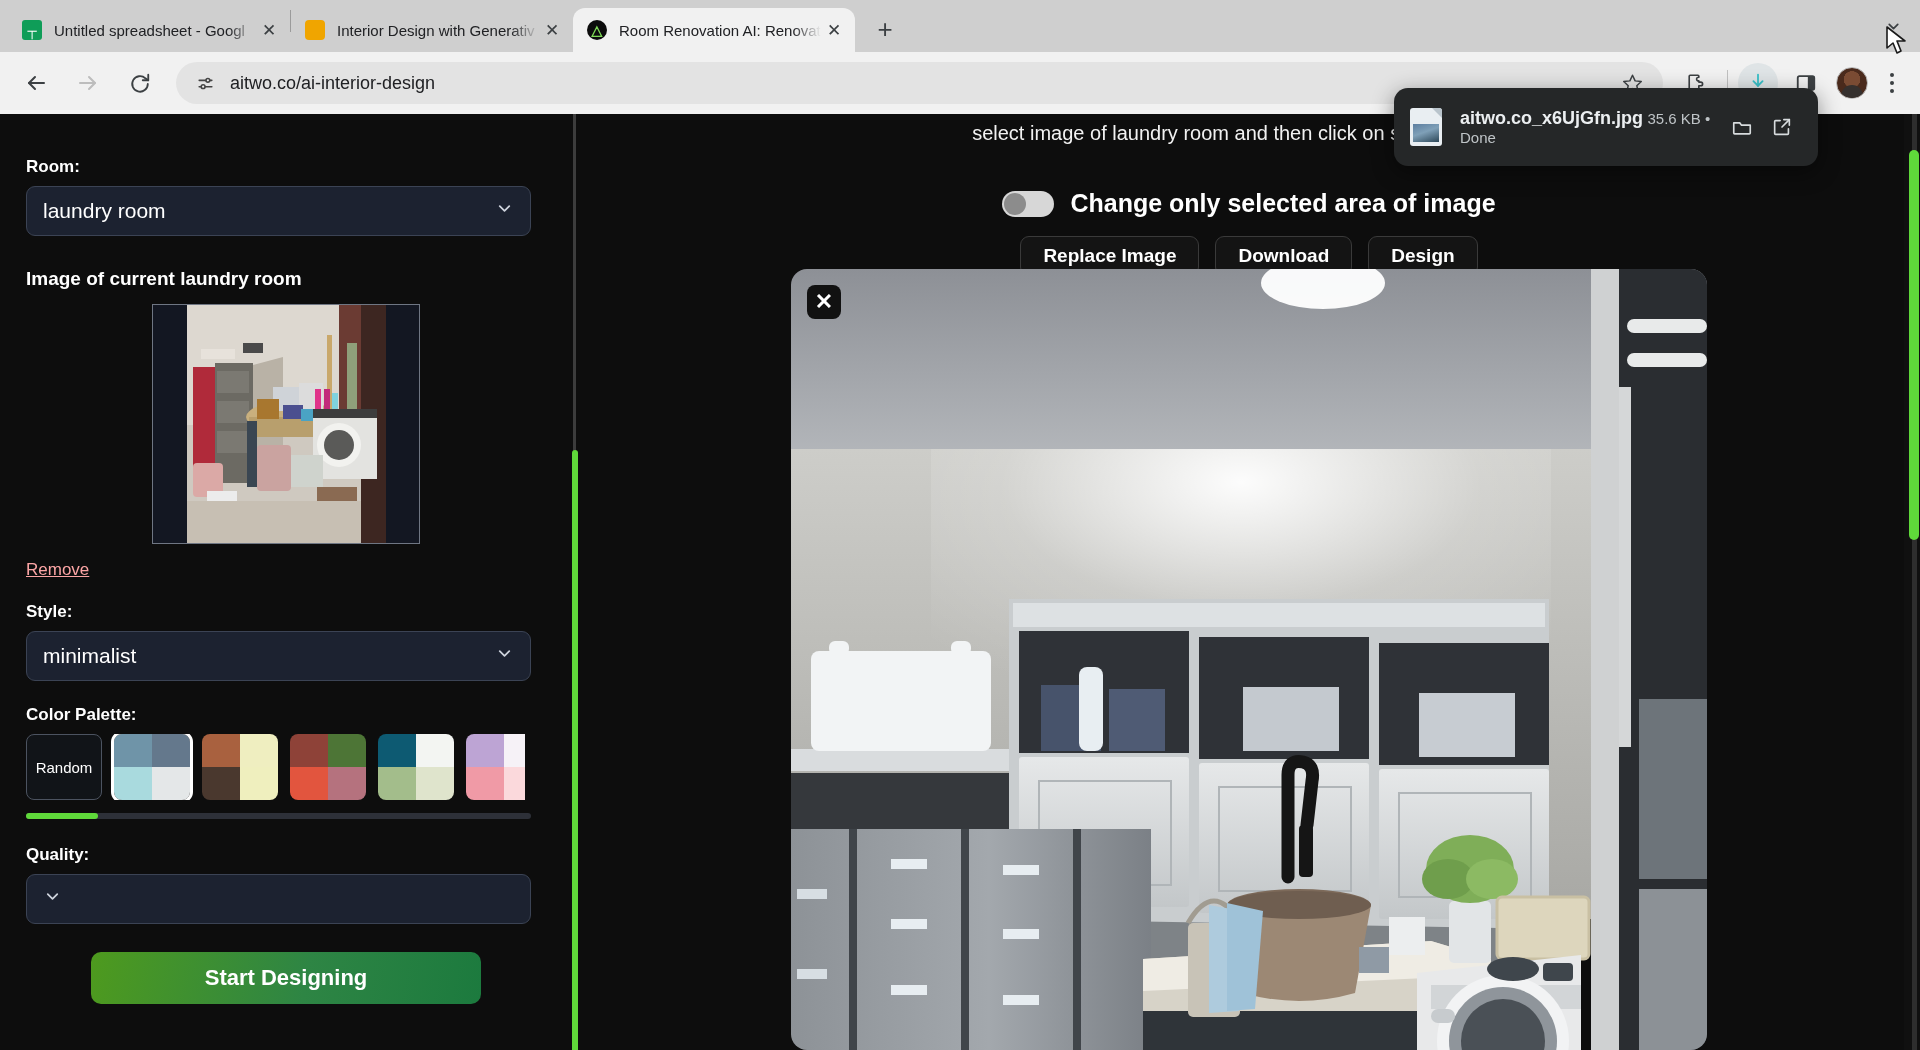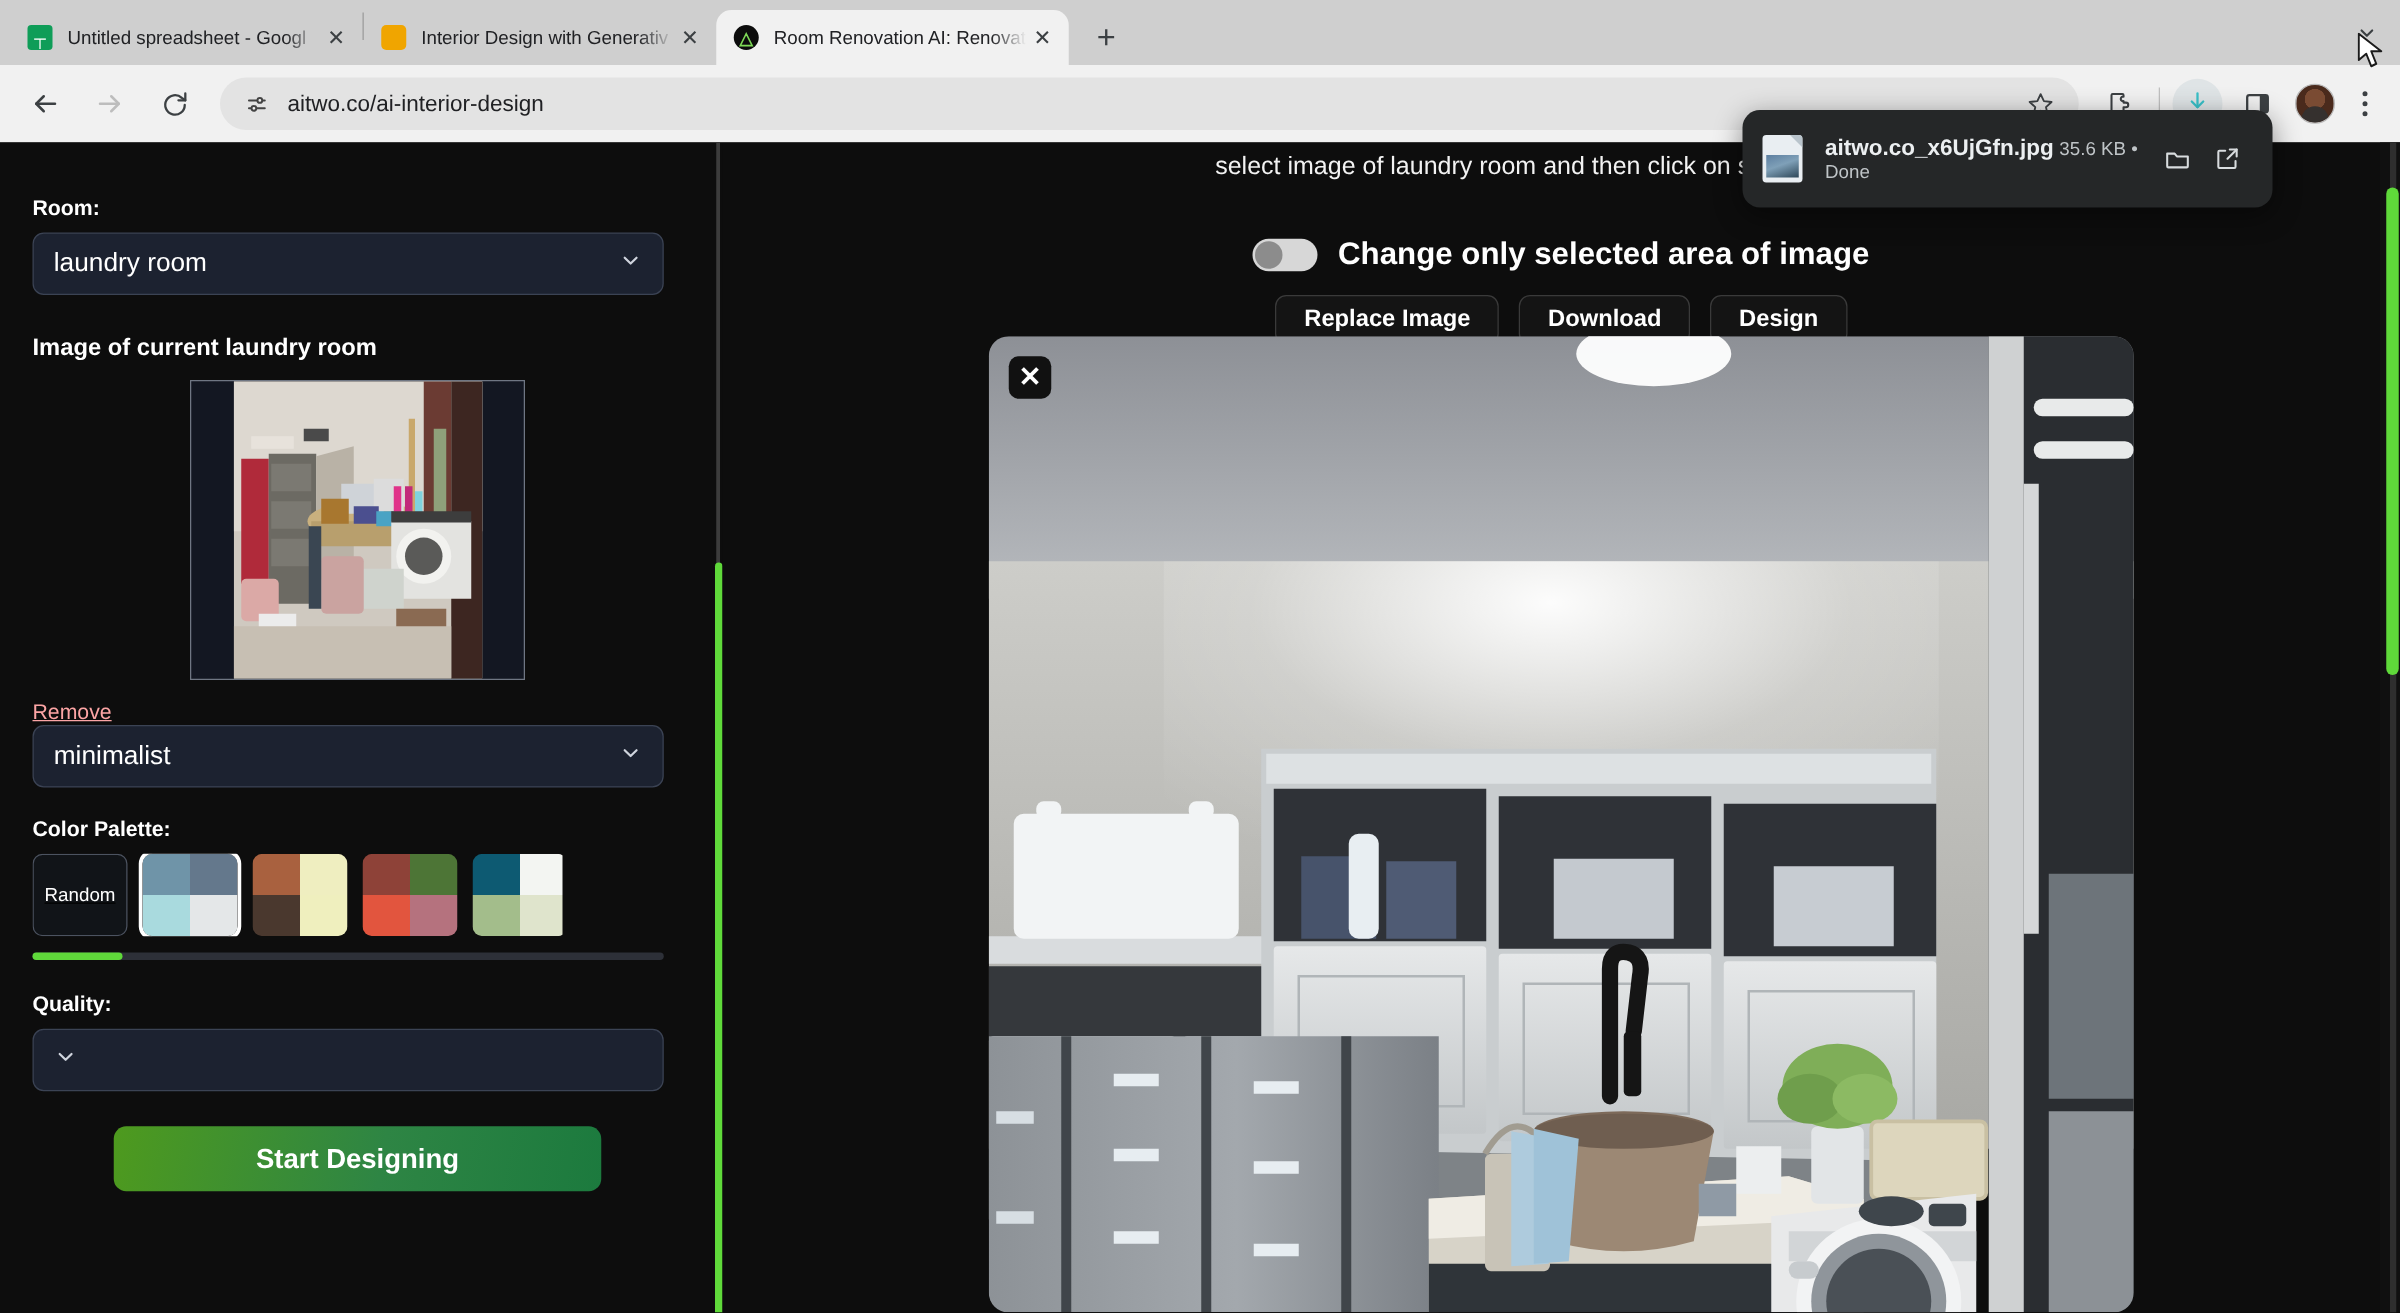--- a/index.html
+++ b/index.html
@@ -153,21 +153,21 @@
     overflow: hidden;
   }
   .thumb-img { width: 199px; height: 238px; display: block; }
   .remove-link {
     display: block; text-align: left; margin-top: 16px;
     font-size: 17px; color: #fca5a5; text-decoration: underline;
   }
 
   .palette-row {
     display: flex; gap: 12px; margin-top: 4px;
-    width: 424px; overflow: hidden; text-decoration: underline;
+    width: 499px; overflow: hidden;
   }
   .swatch {
     width: 76px; height: 66px; border-radius: 8px;
     flex: 0 0 76px; overflow: hidden; position: relative;
   }
   .swatch.random {
     border: 1px solid #4c5360; background: #111418;
     display: flex; align-items: center; justify-content: center;
     color: #ffffff; font-size: 15px;
   }
@@ -468,20 +468,21 @@
           <rect x="6" y="158" width="30" height="34" rx="4" fill="#dba9a6"></rect>
           <rect x="20" y="186" width="30" height="20" fill="#ececec"></rect>
           <rect x="60" y="116" width="10" height="66" fill="#3a4652"></rect>
           <rect x="130" y="182" width="40" height="16" fill="#8a6a52"></rect>
           <rect x="0" y="196" width="174" height="42" fill="#c7bfb3"></rect>
         </svg>
       </div>
 
       <a class="remove-link">Remove</a>
 
+      <div class="field-label" style="margin-top:22px;">Style:</div>
       <div class="select">
         <span class="select-value">minimalist</span>
         <span class="select-chev">
           <svg width="19" height="19" viewBox="0 0 24 24" fill="none" stroke="currentColor" stroke-width="2.2" stroke-linecap="round" stroke-linejoin="round">
               <polyline points="6 9 12 15 18 9"></polyline>
             </svg>
         </span>
       </div>
 
       <div class="field-label" style="margin-top:24px;">Color Palette:</div>

